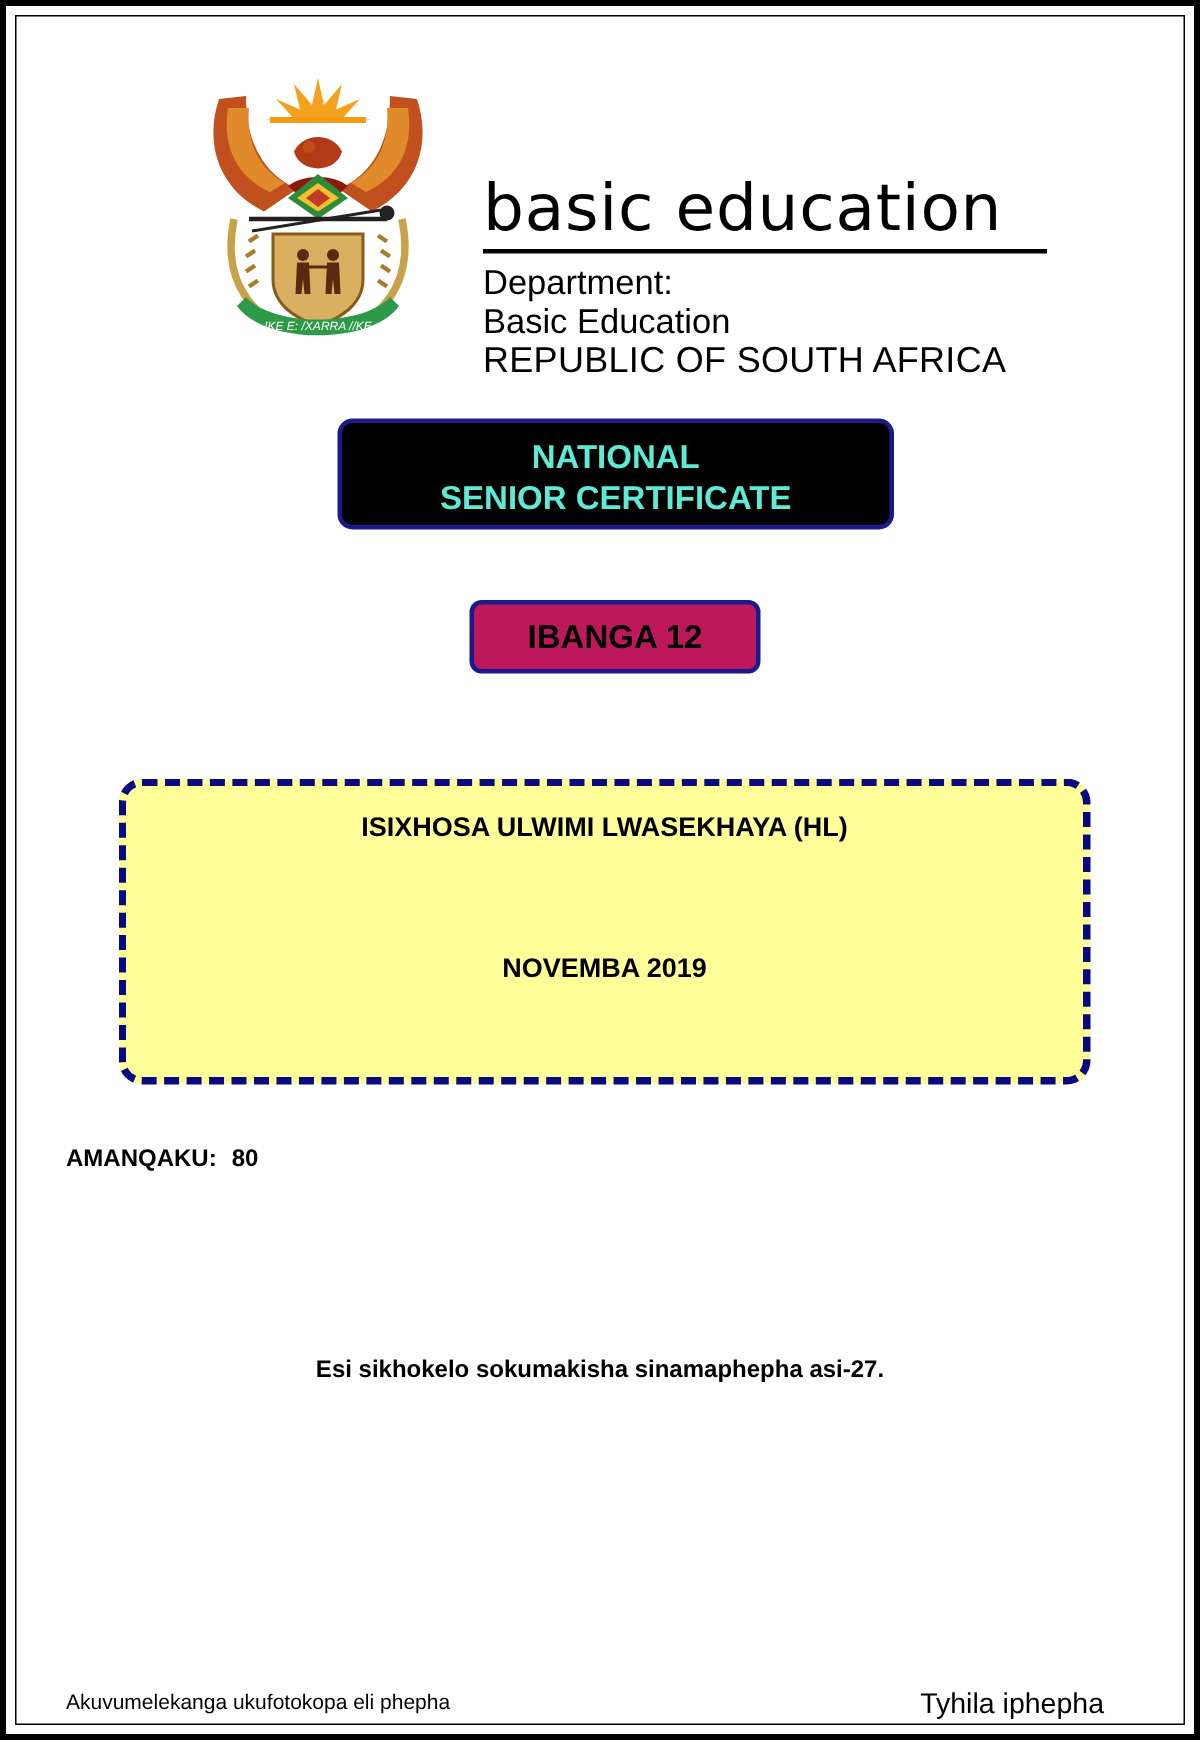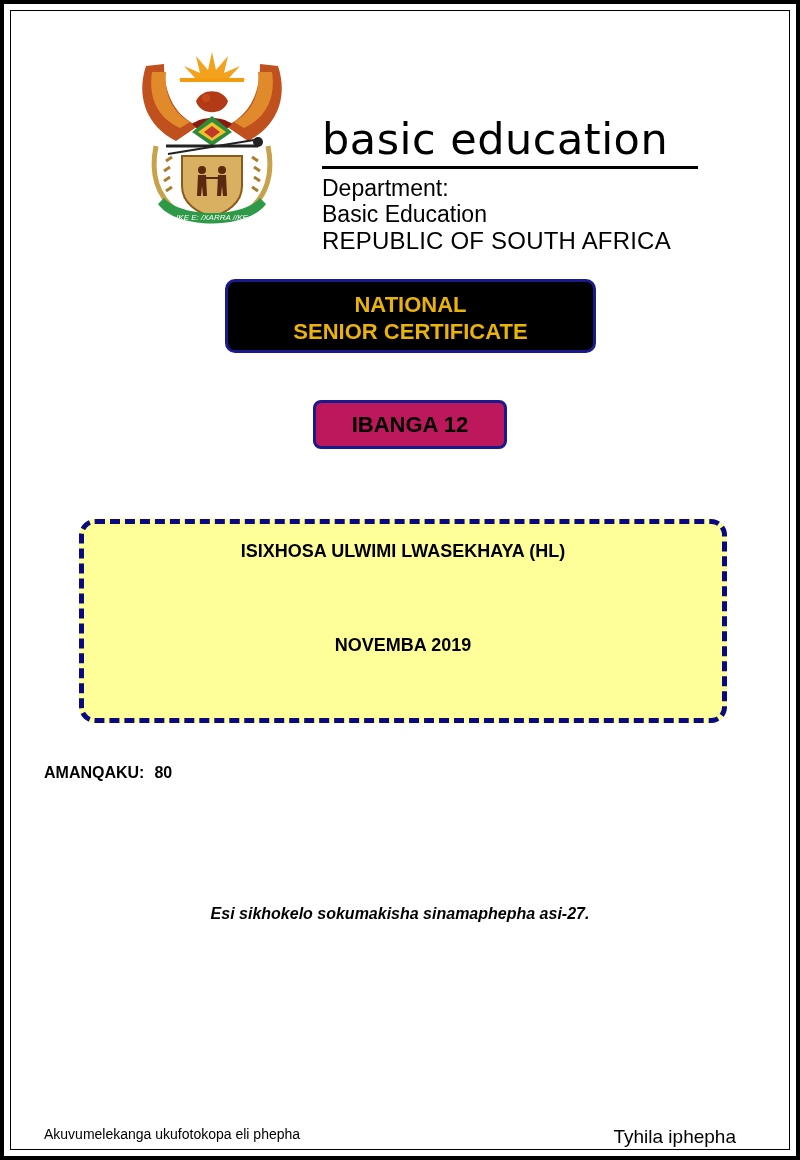--- a/index.html
+++ b/index.html
@@ -24,21 +24,21 @@
     }
     .brand-rule { height: 3px; background: #000; width: 376px; margin-top: 2px; }
     .brand-dept { font-size: 23px; line-height: 26px; margin-top: 6px; }
     .brand-basic { font-size: 23px; line-height: 26px; }
     .brand-country { font-size: 24px; font-weight: normal; line-height: 28px; letter-spacing: 0.2px; }
 
     
     .nsc-box {
       position: absolute; left: 225px; top: 279px; width: 371px; height: 74px;
       background: #000; border: 3px solid #1a1a8c; border-radius: 10px;
-      color: #eab308; text-align: center; font-weight: bold; font-size: 22px; line-height: 27px;
+      color: #5eead4; text-align: center; font-weight: bold; font-size: 22px; line-height: 27px;
       padding-top: 9px;
     }
 
     
     .grade-box {
       position: absolute; left: 313px; top: 400px; width: 194px; height: 49px;
       background: #be185d; border: 3px solid #1a1a8c; border-radius: 8px;
       text-align: center; font-weight: bold; font-size: 22px; line-height: 43px;
     }
 
@@ -46,21 +46,21 @@
     .subject-box {
       position: absolute; left: 79px; top: 519px; width: 648px; height: 204px;
       background: #ffff99; border: 5px dashed #0a0a80; border-radius: 16px;
       text-align: center; font-weight: bold; font-size: 18px;
     }
     .subject-line { position: absolute; left: 0; right: 0; }
 
     .marks { position: absolute; left: 44px; top: 764px; font-weight: bold; font-size: 16px; }
     .marks .val { margin-left: 10px; }
 
-    .pages-note { position: absolute; left: 0; right: 0; top: 905px; text-align: center; font-weight: bold; font-size: 16px; font-style: italic; }
+    .pages-note { position: absolute; left: 0; right: 0; top: 905px; text-align: center; font-weight: bold; font-size: 16px; }
 
     .footer-left { position: absolute; left: 44px; top: 1126px; font-size: 14px; }
     .footer-right { position: absolute; right: 64px; top: 1126px; font-size: 19px; }
   </style>
 </head>
 <body>
 
 <div class="page-frame">
   <div class="page-frame-inner"></div>
 </div>

